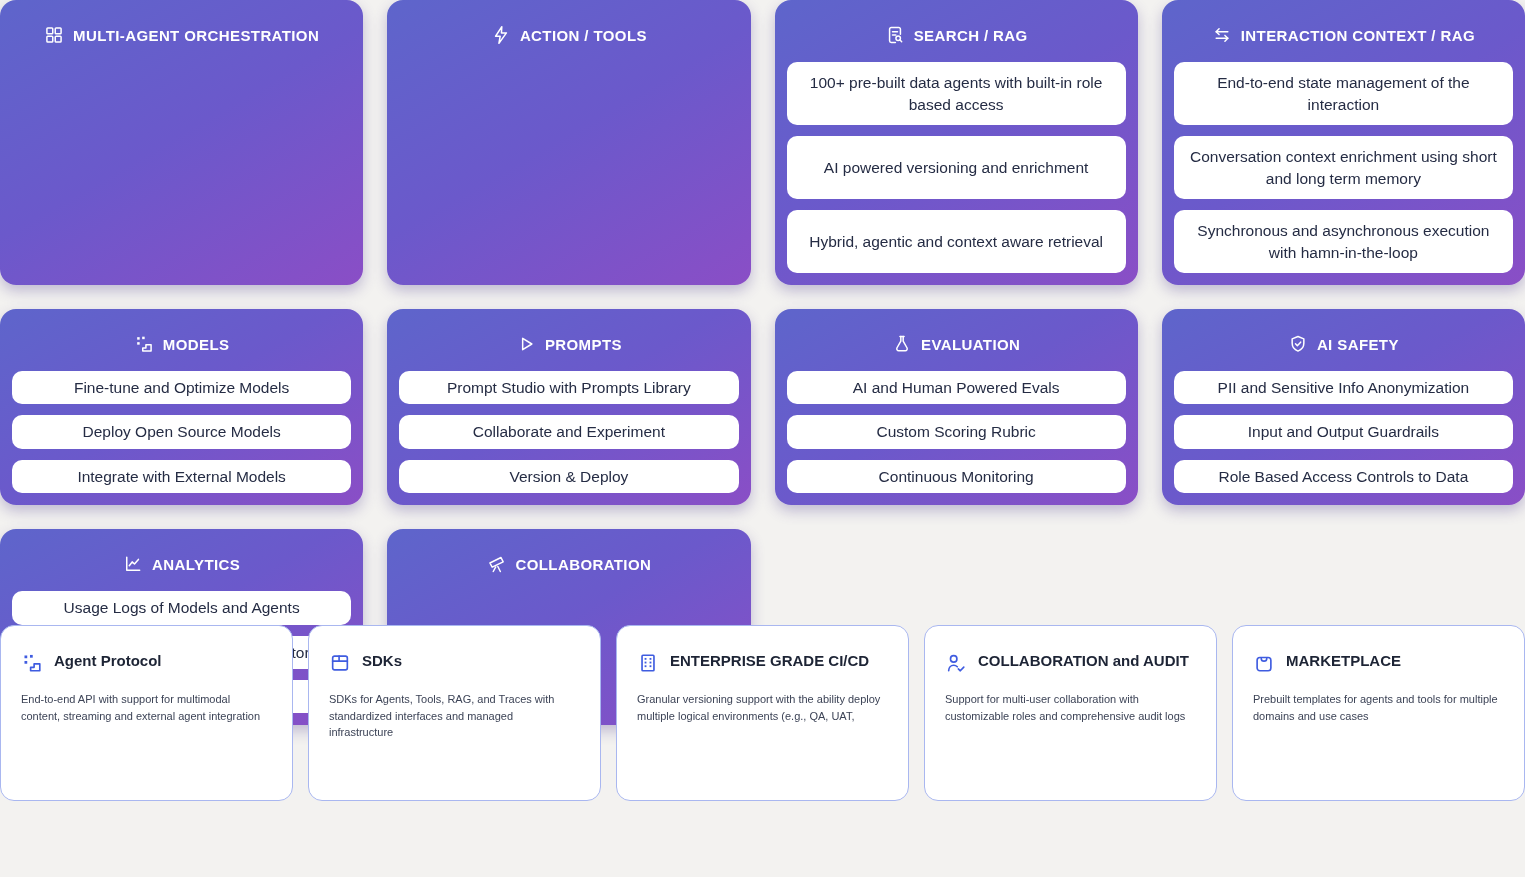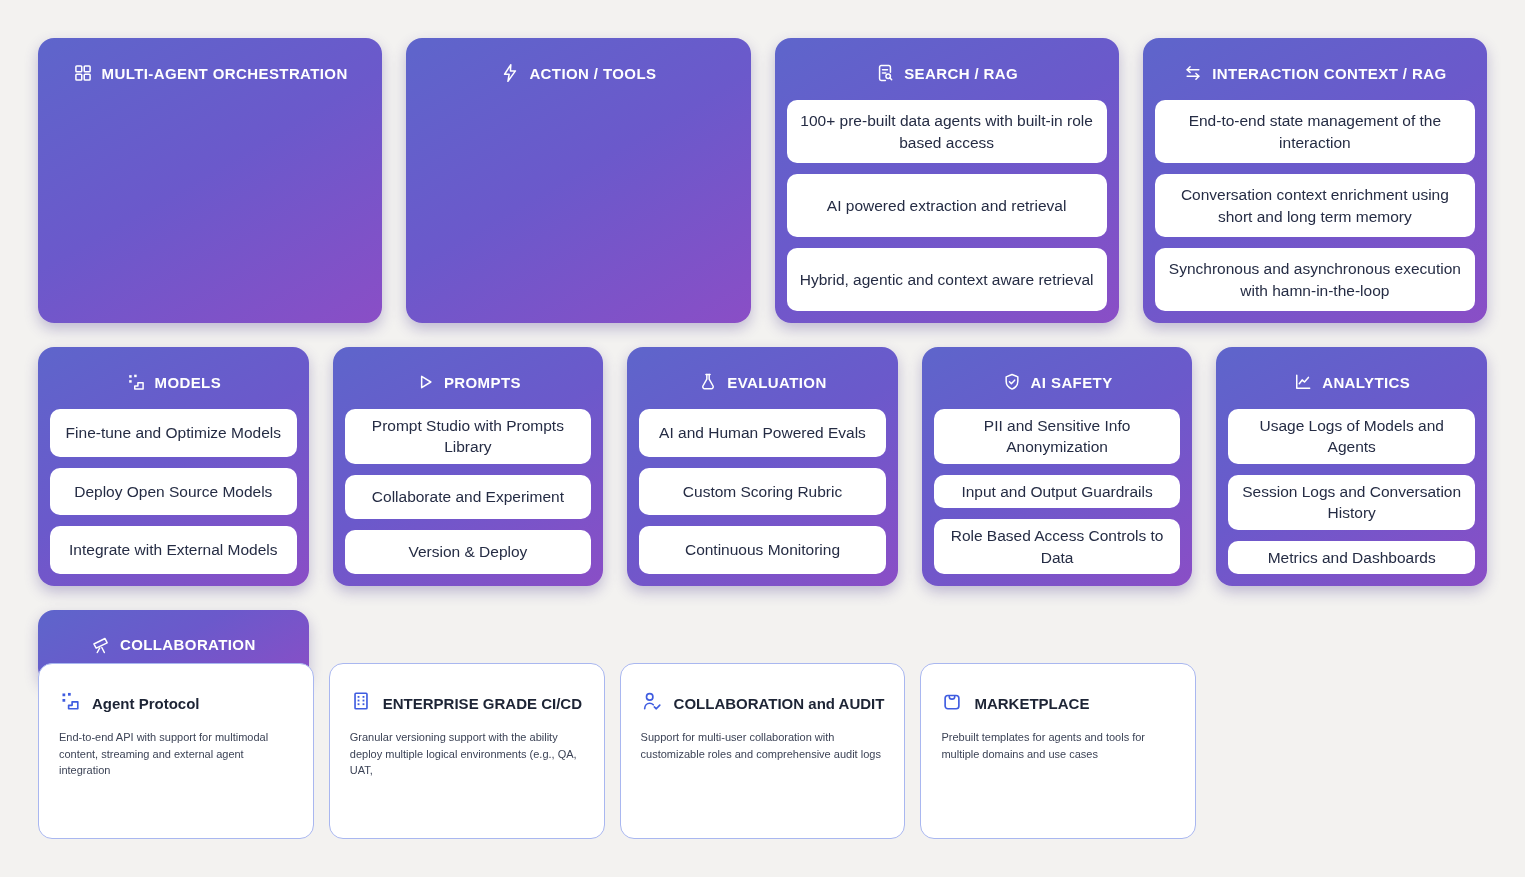--- a/index.html
+++ b/index.html
@@ -3,25 +3,25 @@
 <meta charset="utf-8">
 <style>
   * { box-sizing: border-box; }
   html, body { margin: 0; padding: 0; }
   body {
     width: 1525px; height: 877px;
     background: #f3f2f0;
     font-family: "Liberation Sans", sans-serif;
     overflow: hidden;
   }
-  .canvas { width: 1525px; height: 877px; padding: 38px; }
+  .canvas { width: 1525px; height: 877px; }
 
   .row { display: grid; gap: 24px; }
   .row-1 { grid-template-columns: repeat(4, 1fr); height: 285px; margin-bottom: 24px; }
-  .row-2 { grid-template-columns: repeat(5, 1fr); height: 285px; margin-bottom: 31px; }
+  .row-2 { grid-template-columns: repeat(4, 1fr); height: 285px; margin-bottom: 31px; }
   .row-3 { grid-template-columns: repeat(5, 1fr); gap: 15px; height: 176px; }
 
   .feature-card {
     background: linear-gradient(150deg, #5e65cb 0%, #6b59cb 48%, #8a4ec6 100%);
     border-radius: 16px;
     padding: 12px;
     display: flex; flex-direction: column;
     box-shadow: 0 6px 14px rgba(73, 56, 141, 0.30);
   }
   .card-header {
@@ -41,21 +41,21 @@
     font-size: 15.5px; line-height: 1.38; color: #252c44;
   }
 
   .platform-card {
     background: #ffffff;
     border: 1.4px solid #a9b7f0;
     border-radius: 14px;
     padding: 18px 20px;
   }
   .platform-header {
-    display: flex; align-items: flex-end; gap: 11px;
+    display: flex; align-items: flex-start; gap: 11px;
     color: #1d2435; font-weight: 700; font-size: 15px;
     margin: 8px 0 17px; white-space: nowrap;
   }
   .platform-header .hdr-icon { display: inline-flex; color: #3f5ce0; flex: 0 0 auto; }
   .platform-desc { font-size: 11px; color: #3c4356; line-height: 1.5; }
 </style>
 </head>
 <body>
 
 <div class="canvas">
@@ -93,21 +93,21 @@
               <line x1="9" y1="8" x2="15" y2="8"></line>
               <line x1="9" y1="12" x2="13" y2="12"></line>
               <circle cx="15.8" cy="15.8" r="2.7"></circle>
               <line x1="17.8" y1="17.8" x2="20" y2="20"></line>
             </svg>
           </span>
       <span class="hdr-title">SEARCH / RAG</span>
     </div>
     <div class="card-items">
           <div class="card-item">100+ pre-built data agents with built-in role based access</div>
-          <div class="card-item">AI powered extraction and retrieval</div>
+          <div class="card-item">AI powered versioning and enrichment</div>
           <div class="card-item">Hybrid, agentic and context aware retrieval</div>
         </div>
   </article>
 
   <article class="feature-card">
     <div class="card-header">
       <span class="hdr-icon">
             <svg viewBox="0 0 24 24" width="20" height="20" fill="none" stroke="currentColor" stroke-width="1.8" stroke-linecap="round" stroke-linejoin="round" aria-hidden="true">
               <polyline points="8.5 4.5 5 8 8.5 11.5"></polyline>
               <line x1="5" y1="8" x2="19" y2="8"></line>
@@ -233,20 +233,33 @@
               <rect x="9.8" y="3.2" width="3" height="3" fill="currentColor" stroke="none"></rect>
               <rect x="3.8" y="9.8" width="3" height="3" fill="currentColor" stroke="none"></rect>
               <path d="M10.5 20.5v-3.8h3.8v-3.8h6.2v7.6z"></path>
             </svg>
           </span>
       <span class="hdr-title">Agent Protocol</span>
     </div>
     <div class="platform-desc">End-to-end API with support for multimodal content, streaming and external agent integration</div>
   </article>
 
+  <article class="platform-card">
+    <div class="platform-header">
+      <span class="hdr-icon">
+            <svg viewBox="0 0 24 24" width="22" height="22" fill="none" stroke="currentColor" stroke-width="1.8" stroke-linecap="round" stroke-linejoin="round" aria-hidden="true">
+              <rect x="4" y="4.5" width="16" height="15" rx="2"></rect>
+              <line x1="4" y1="10" x2="20" y2="10"></line>
+              <line x1="11" y1="4.5" x2="11" y2="10"></line>
+            </svg>
+          </span>
+      <span class="hdr-title">SDKs</span>
+    </div>
+    <div class="platform-desc">SDKs for Agents, Tools, RAG, and Traces with standardized interfaces and managed infrastructure</div>
+  </article>
 
   <article class="platform-card">
     <div class="platform-header">
       <span class="hdr-icon">
             <svg viewBox="0 0 24 24" width="22" height="22" fill="none" stroke="currentColor" stroke-width="1.8" stroke-linecap="round" stroke-linejoin="round" aria-hidden="true">
               <rect x="5.5" y="3.5" width="13" height="17" rx="1"></rect>
               <rect x="8.3" y="6.5" width="2" height="2" fill="currentColor" stroke="none"></rect>
               <rect x="13.7" y="6.5" width="2" height="2" fill="currentColor" stroke="none"></rect>
               <rect x="8.3" y="10.5" width="2" height="2" fill="currentColor" stroke="none"></rect>
               <rect x="13.7" y="10.5" width="2" height="2" fill="currentColor" stroke="none"></rect>

